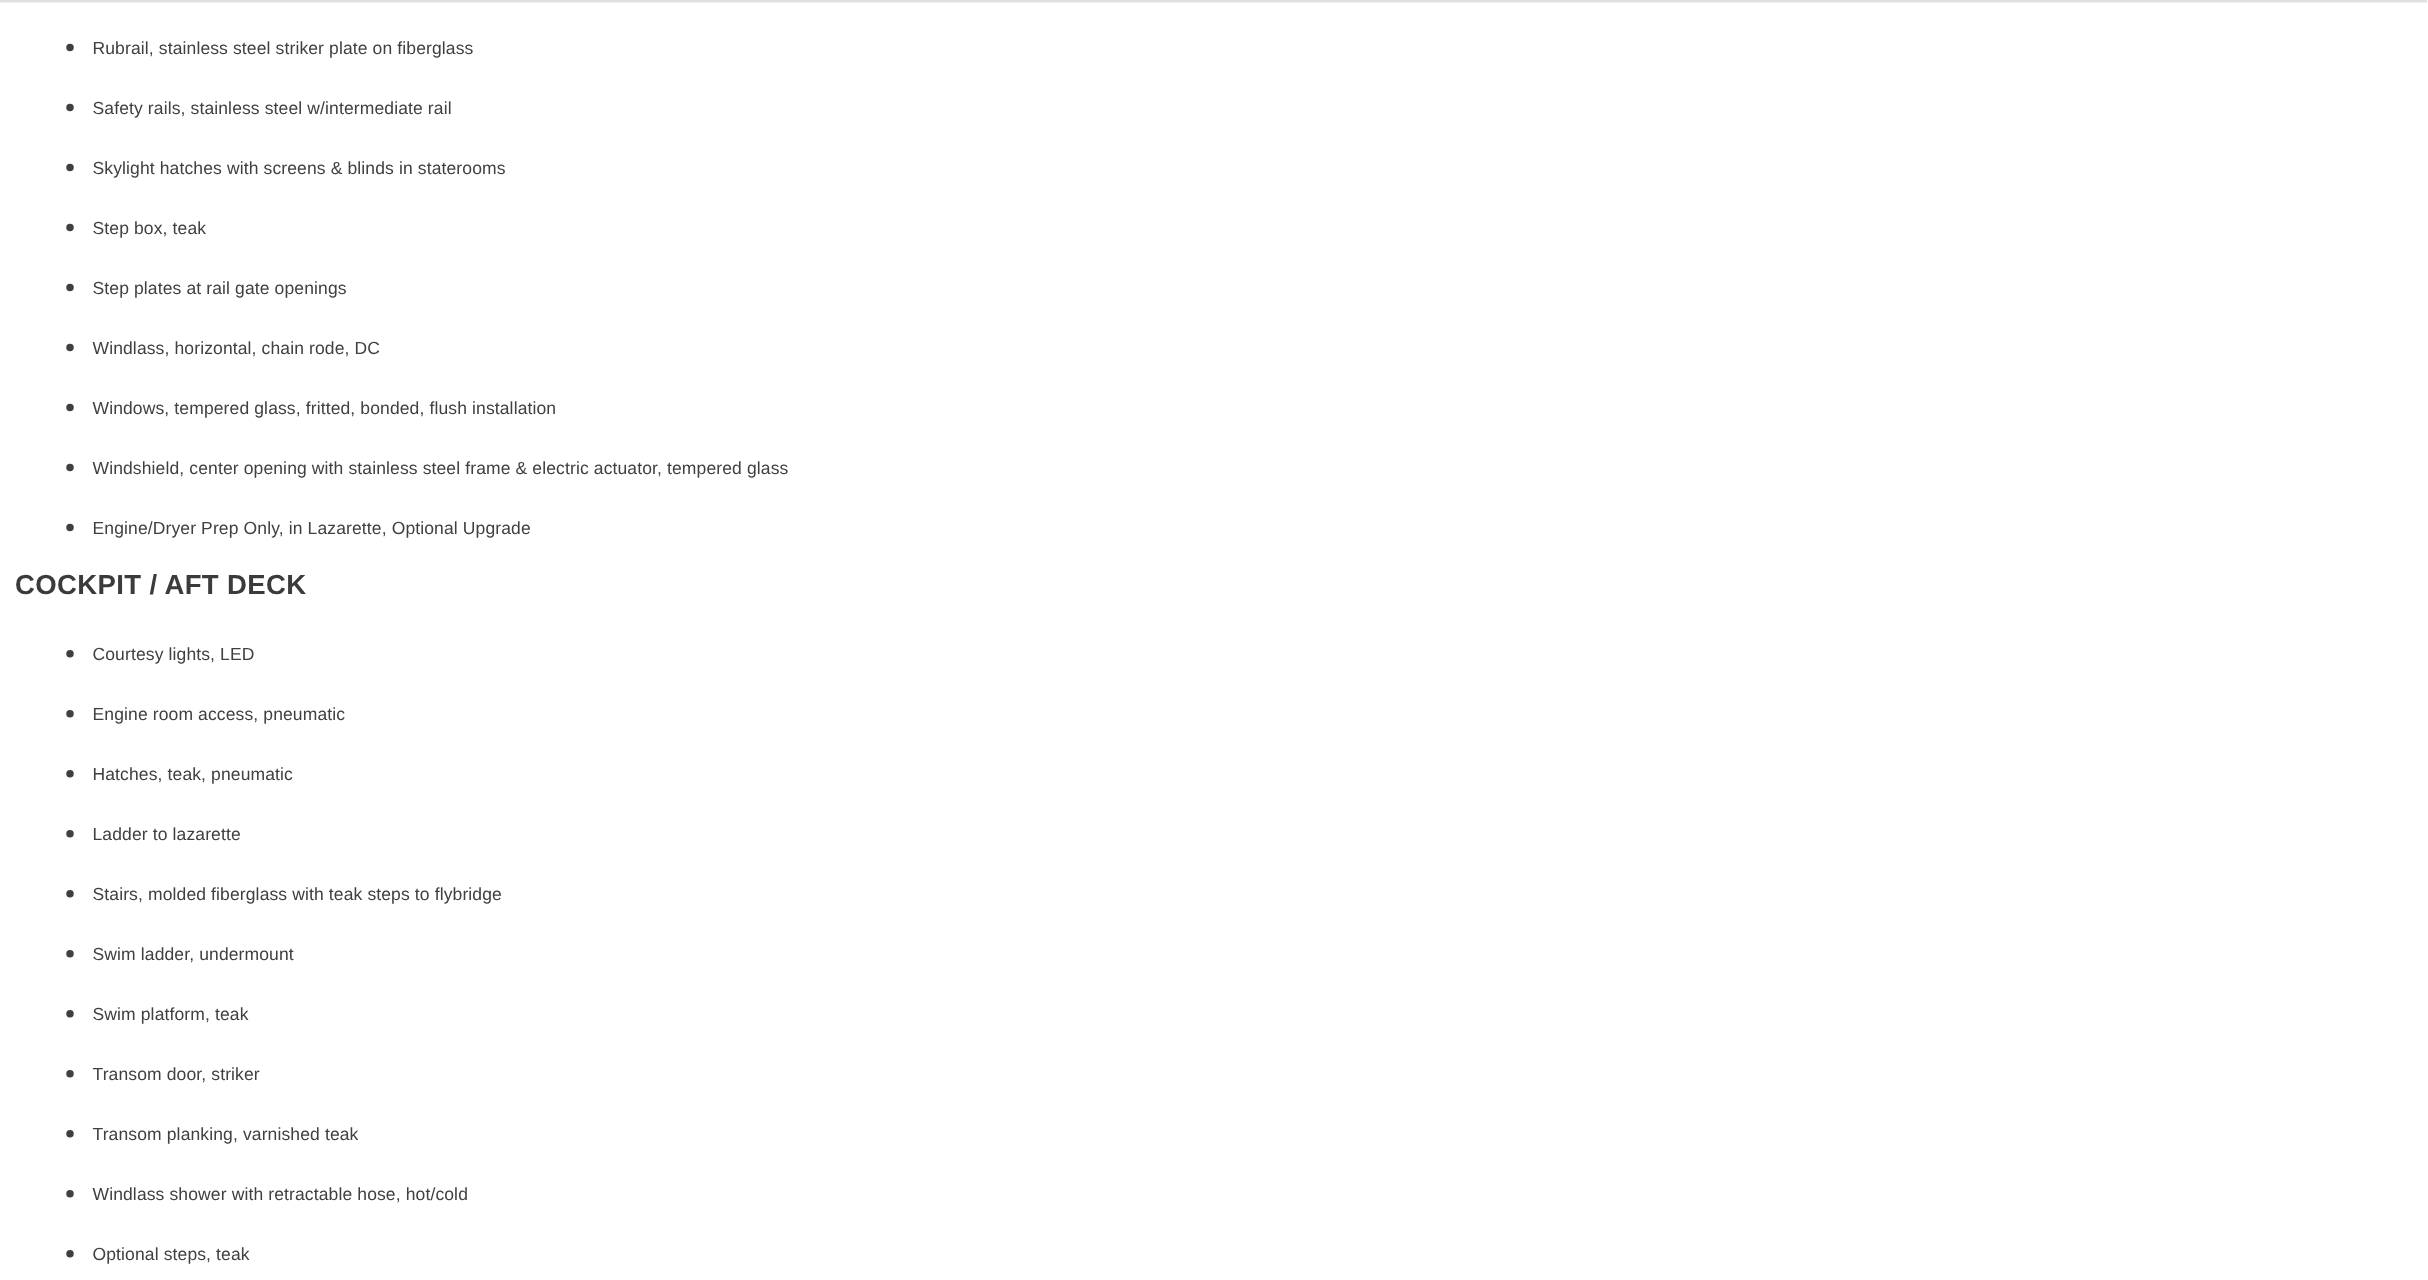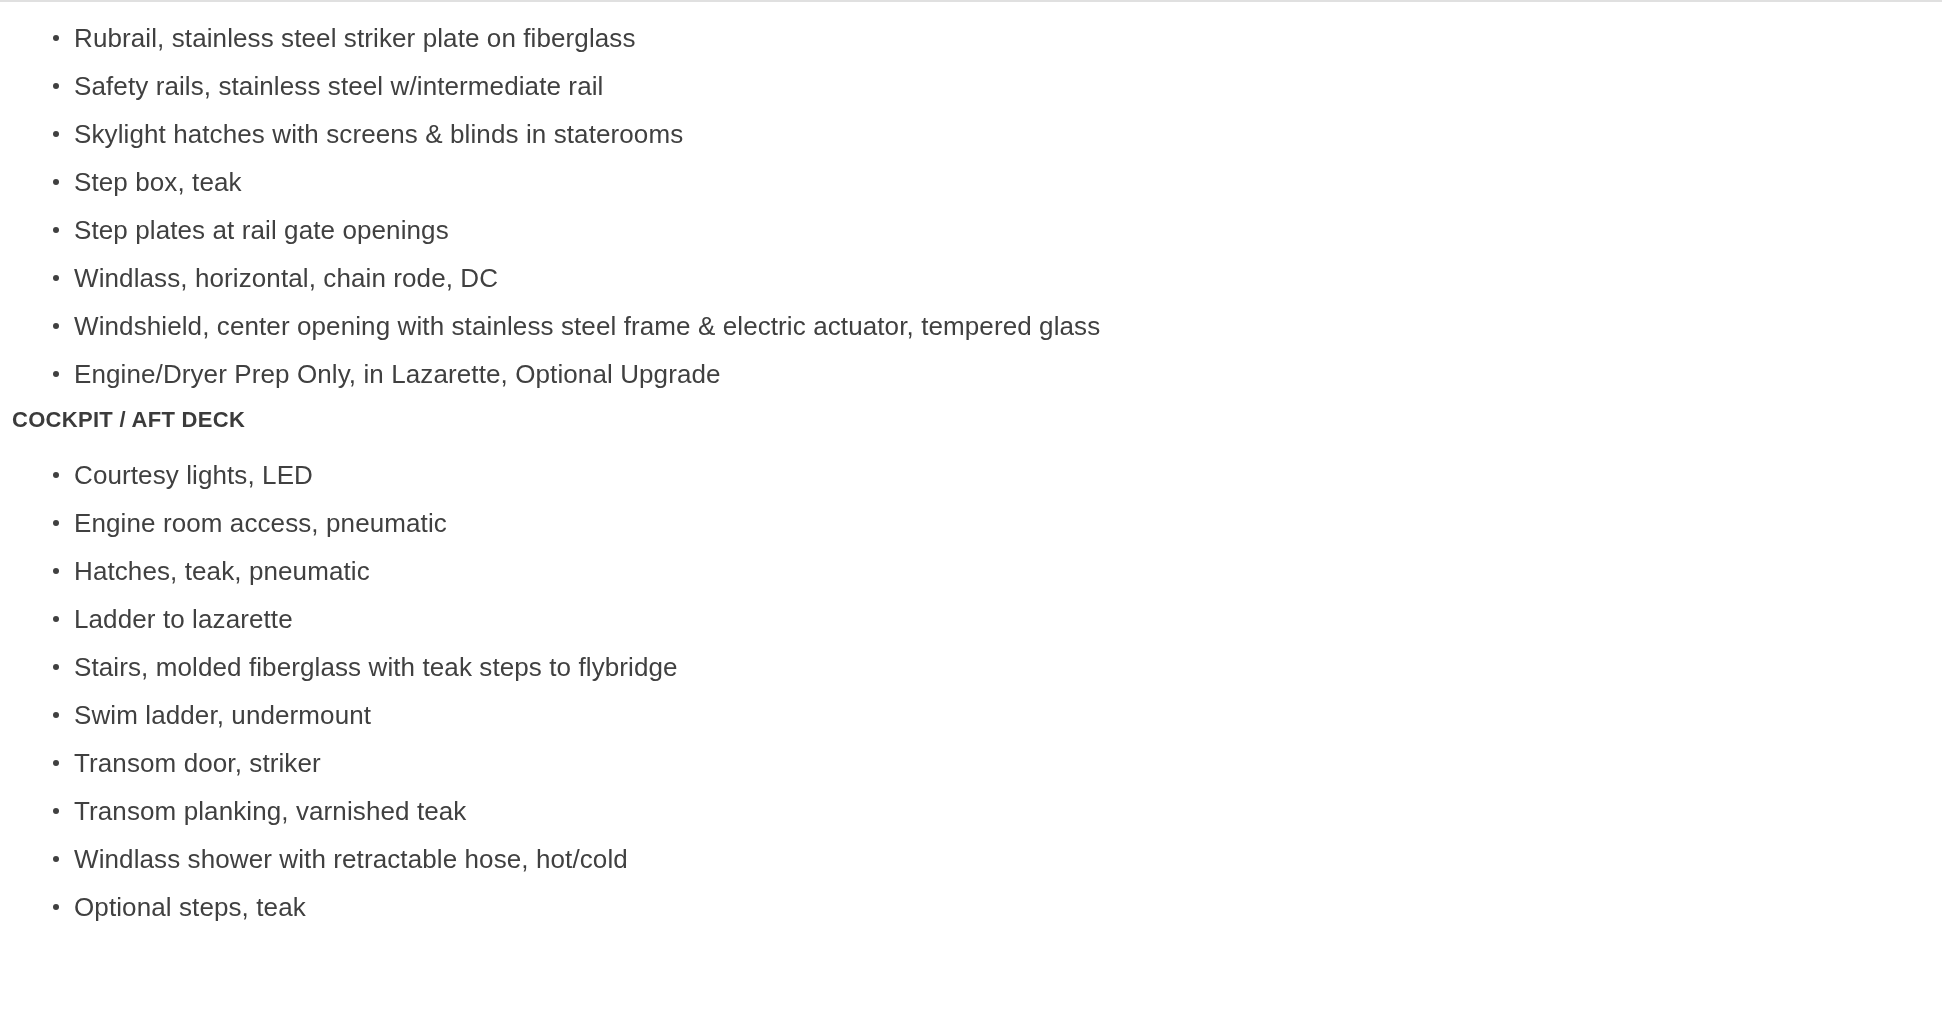--- a/index.html
+++ b/index.html
@@ -29,21 +29,21 @@
   }
   ul.spec-list.first {
     margin-top: 16px;
   }
   ul.spec-list.second {
     margin-top: 33px;
   }
   ul.spec-list li {
     position: relative;
     padding-left: 22px;
-    font-size: 26px;
+    font-size: 14px;
     line-height: 24px;
     letter-spacing: 0.1px;
     margin-bottom: 24px;
     white-space: nowrap;
     margin-top: 24px;
   }
   ul.spec-list li::before {
     content: "";
     position: absolute;
     left: 1px;
@@ -70,32 +70,34 @@
 
 <div class="content">
 
   <ul class="spec-list first">
     <li>Rubrail, stainless steel striker plate on fiberglass</li>
     <li>Safety rails, stainless steel w/intermediate rail</li>
     <li>Skylight hatches with screens &amp; blinds in staterooms</li>
     <li>Step box, teak</li>
     <li>Step plates at rail gate openings</li>
     <li>Windlass, horizontal, chain rode, DC</li>
+    <li>Windows, tempered glass, fritted, bonded, flush installation</li>
     <li>Windshield, center opening with stainless steel frame &amp; electric actuator, tempered glass</li>
     <li>Engine/Dryer Prep Only, in Lazarette, Optional Upgrade</li>
   </ul>
 
   <h3 class="section-heading">COCKPIT / AFT DECK</h3>
 
   <ul class="spec-list second">
     <li>Courtesy lights, LED</li>
     <li>Engine room access, pneumatic</li>
     <li>Hatches, teak, pneumatic</li>
     <li>Ladder to lazarette</li>
     <li>Stairs, molded fiberglass with teak steps to flybridge</li>
     <li>Swim ladder, undermount</li>
+    <li>Swim platform, teak</li>
     <li>Transom door, striker</li>
     <li>Transom planking, varnished teak</li>
     <li>Windlass shower with retractable hose, hot/cold</li>
     <li>Optional steps, teak</li>
   </ul>
 
 </div>
 
 </body></html>

